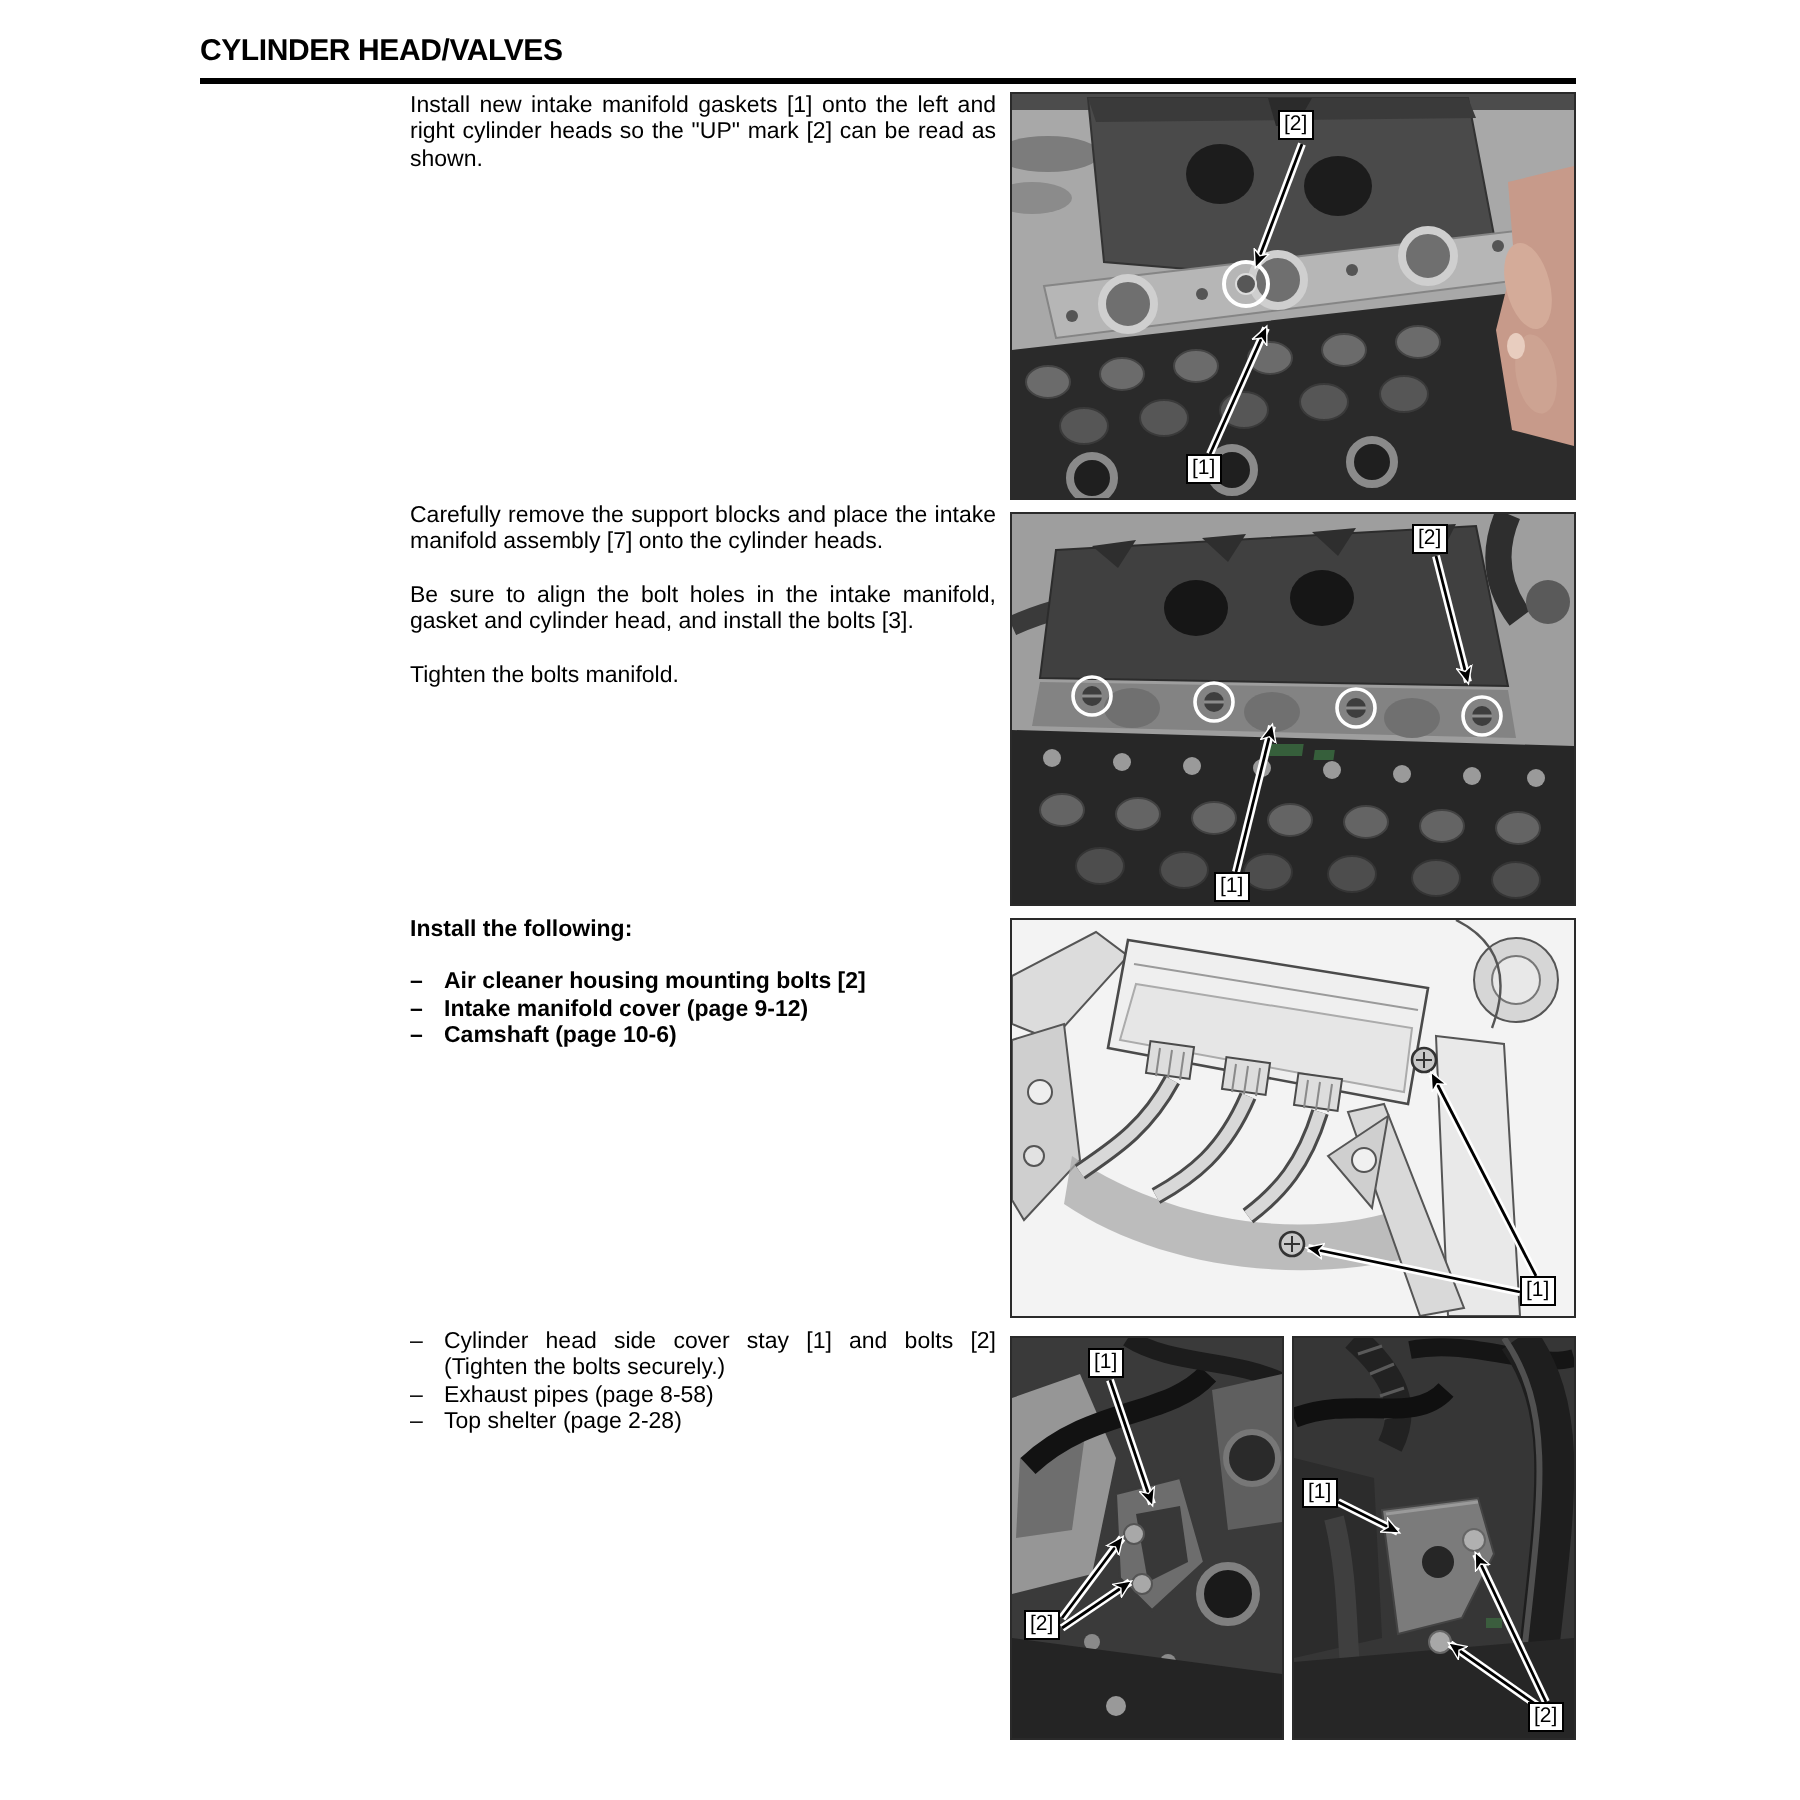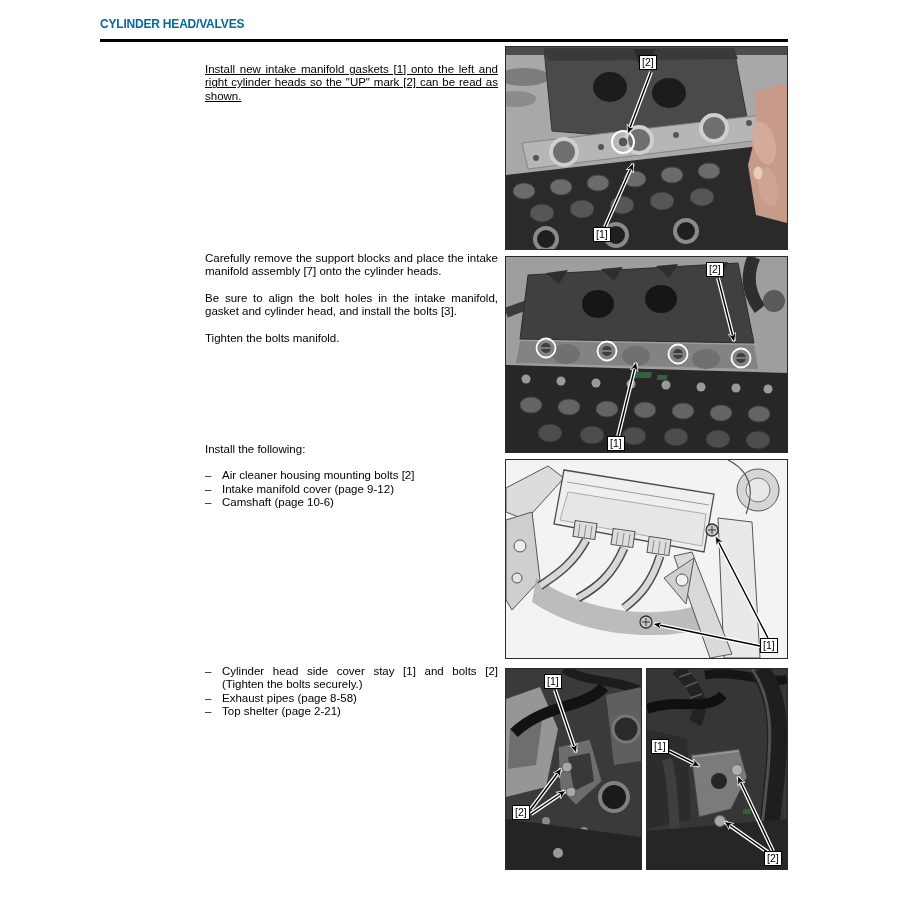--- a/index.html
+++ b/index.html
@@ -3,21 +3,21 @@
 <meta charset="utf-8">
 <style>
   * { margin:0; padding:0; box-sizing:border-box; }
   html,body { background:#ffffff; }
   body { font-family:"Liberation Sans", sans-serif; }
   #page {
     position:relative; width:900px; height:900px; background:#fff; overflow:hidden;
   }
   .page-title {
     position:absolute; left:100px; top:17px;
-    font-size:12px; font-weight:bold; letter-spacing:-0.2px; color:#0369a1;
+    font-size:15px; font-weight:bold; letter-spacing:-0.2px; color:#000000;
   }
   .title-rule {
     position:absolute; left:100px; top:39px; width:688px; height:3px; background:#000;
   }
   .txtcol { position:absolute; left:205px; width:293px; color:#000; }
   .para {
     font-size:11.5px; line-height:13.4px; text-align:justify; margin-bottom:13px;
   }
   .para.last { margin-bottom:0; }
   .intro { font-size:11.5px; line-height:13.4px; margin-bottom:13px; }
@@ -34,31 +34,31 @@
   }
 </style>
 </head>
 <body>
 
 <div id="page">
 
   <div class="page-title">CYLINDER HEAD/VALVES</div>
   <div class="title-rule"></div>
 
-  <div class="txtcol" style="top:63px;text-decoration:underline;">
+  <div class="txtcol" style="top:47px;">
     <div class="para last">Install new intake manifold gaskets [1] onto the left and right cylinder heads so the "UP" mark [2] can be read as shown.</div>
   </div>
 
   <div class="txtcol" style="top:252px;">
     <div class="para">Carefully remove the support blocks and place the intake manifold assembly [7] onto the cylinder heads.</div>
     <div class="para">Be sure to align the bolt holes in the intake manifold, gasket and cylinder head, and install the bolts [3].</div>
     <div class="para last">Tighten the bolts manifold.</div>
   </div>
 
-  <div class="txtcol" style="top:443px;">
+  <div class="txtcol" style="top:459px;font-weight:bold;">
     <div class="intro">Install the following:</div>
     <div class="dashlist">
       <div class="ditem">
         <span class="dash">–</span>
         <span>Air cleaner housing mounting bolts [2]</span>
       </div>
       <div class="ditem">
         <span class="dash">–</span>
         <span>Intake manifold cover (page 9-12)</span>
       </div>
@@ -74,21 +74,21 @@
       <div class="ditem">
         <span class="dash">–</span>
         <span>Cylinder head side cover stay [1] and bolts [2] (Tighten the bolts securely.)</span>
       </div>
       <div class="ditem">
         <span class="dash">–</span>
         <span>Exhaust pipes (page 8-58)</span>
       </div>
       <div class="ditem">
         <span class="dash">–</span>
-        <span>Top shelter (page 2-21)</span>
+        <span>Top shelter (page 2-28)</span>
       </div>
     </div>
   </div>
 
   <div class="fig" style="left:505px; top:46px; width:283px; height:204px;">
     <svg width="281" height="202" viewBox="0 0 281 202">
       <defs>
         <marker id="m1" markerUnits="userSpaceOnUse" markerWidth="10" markerHeight="9" refX="8" refY="4.5" orient="auto">
           <path d="M0,0.5 L9,4.5 L0,8.5 L2.5,4.5 z" fill="#000" stroke="#fff" stroke-width="0.7"></path>
         </marker>

